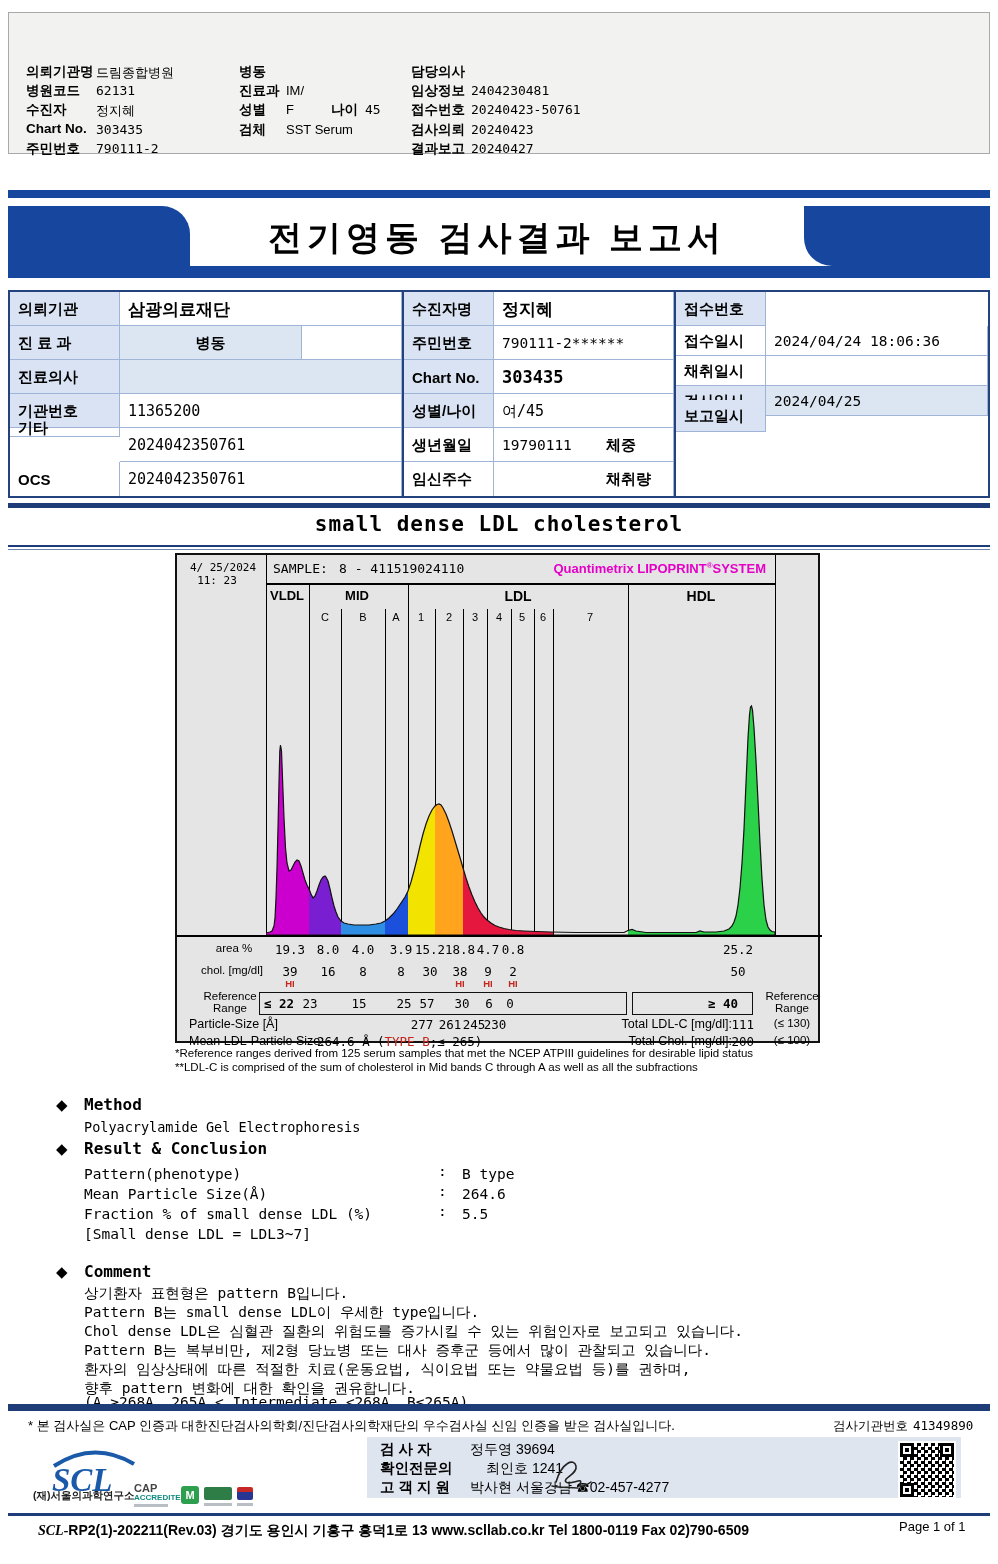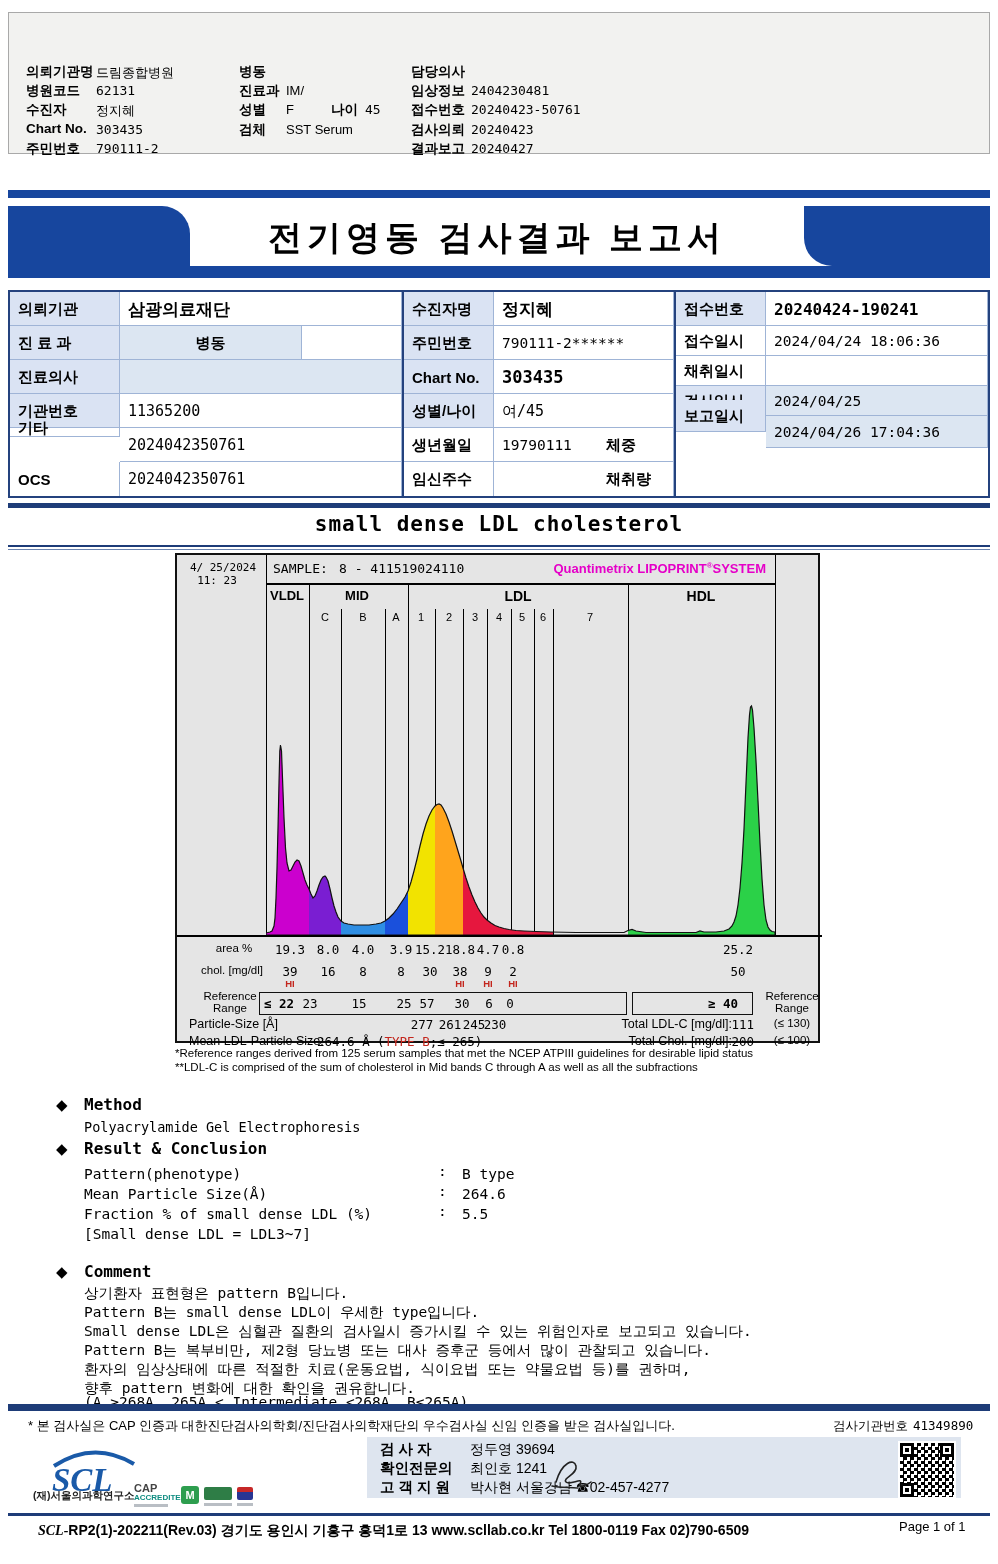--- a/index.html
+++ b/index.html
@@ -182,44 +182,38 @@
       <span class="in b" style="font-size:15px">임신주수</span>
     </div>
   <div class="cell" style="left:484px;top:170px;width:180px;height:34px;border-bottom:none">
     <span class="in b" style="left:112px;font-size:15px">채취량</span>
   </div>
   <div class="gdiv" style="left:664px"></div>
 
   <div class="cell lblc" style="left:666px;top:0;width:90px;height:34px">
       <span class="in">접수번호</span>
     </div>
-  <div class="cell" style="left:756px;top:0;width:222px;height:34px">
-      <span class="in mono b" style="font-size:16px">20240424-190241</span>
-    </div>
   <div class="cell" style="left:666px;top:34px;width:90px;height:30px">
       <span class="in b" style="font-size:15px">접수일시</span>
     </div>
   <div class="cell" style="left:756px;top:34px;width:222px;height:30px">
       <span class="in mono" style="font-size:14.5px">2024/04/24 18:06:36</span>
     </div>
   <div class="cell" style="left:666px;top:64px;width:90px;height:30px">
       <span class="in b" style="font-size:15px">채취일시</span>
     </div>
   <div class="cell" style="left:756px;top:64px;width:222px;height:30px"></div>
   <div class="cell lblc" style="left:666px;top:94px;width:90px;height:30px">
       <span class="in">검사일시</span>
     </div>
   <div class="cell tint" style="left:756px;top:94px;width:222px;height:30px">
       <span class="in mono" style="font-size:14.5px">2024/04/25</span>
     </div>
   <div class="cell lblc" style="left:666px;top:108px;width:90px;height:32px">
       <span class="in">보고일시</span>
-    </div>
-  <div class="cell tint" style="left:756px;top:124px;width:222px;height:32px">
-      <span class="in mono" style="font-size:14.5px">2024/04/26 17:04:36</span>
     </div>
 </div>
 
 <div class="secbar"></div>
 <div class="sect">small dense LDL cholesterol</div>
 <div class="secline1"></div>
 <div class="secline2"></div>
 
 <div class="cbox">
 
@@ -383,36 +377,36 @@
 <span class="abs mono" style="left:462px;top:1186px;font-size:14.5px">264.6</span>
 <span class="abs mono" style="left:84px;top:1206px;font-size:14.5px">Fraction % of small dense LDL (%)</span>
 <span class="abs mono" style="left:438px;top:1203px;font-size:14.5px">:</span>
 <span class="abs mono" style="left:462px;top:1206px;font-size:14.5px">5.5</span>
 <span class="abs mono" style="left:84px;top:1226px;font-size:14.5px">[Small dense LDL = LDL3~7]</span>
 
 <span class="abs" style="left:56px;top:1263px;font-size:15px">◆</span>
 <span class="abs mono b" style="left:84px;top:1262px;font-size:16px">Comment</span>
 <span class="abs mono" style="left:84px;top:1284px;font-size:14.5px">상기환자 표현형은 pattern B입니다.</span>
 <span class="abs mono" style="left:84px;top:1303px;font-size:14.5px">Pattern B는 small dense LDL이 우세한 type입니다.</span>
-<span class="abs mono" style="left:84px;top:1322px;font-size:14.5px">Small dense LDL은 심혈관 질환의 검사일시 증가시킬 수 있는 위험인자로 보고되고 있습니다.</span>
+<span class="abs mono" style="left:84px;top:1322px;font-size:14.5px">Chol dense LDL은 심혈관 질환의 위험도를 증가시킬 수 있는 위험인자로 보고되고 있습니다.</span>
 <span class="abs mono" style="left:84px;top:1341px;font-size:14.5px">Pattern B는 복부비만, 제2형 당뇨병 또는 대사 증후군 등에서 많이 관찰되고 있습니다.</span>
 <span class="abs mono" style="left:84px;top:1360px;font-size:14.5px">환자의 임상상태에 따른 적절한 치료(운동요법, 식이요법 또는 약물요법 등)를 권하며,</span>
 <span class="abs mono" style="left:84px;top:1379px;font-size:14.5px">향후 pattern 변화에 대한 확인을 권유합니다.</span>
 <span class="abs mono" style="left:84px;top:1394px;font-size:14.5px">(A ≥268A, 265A &lt; Intermediate &lt;268A, B≤265A)</span>
 
 <div class="rule7"></div>
 <span class="abs" style="left:28px;top:1417px;font-size:13px">* 본 검사실은 CAP 인증과 대한진단검사의학회/진단검사의학재단의 우수검사실 신임 인증을 받은 검사실입니다.</span>
 <span class="abs" style="left:833px;top:1418px;font-size:12.5px">검사기관번호</span>
 <span class="abs mono" style="left:913px;top:1418px;font-size:12.5px">41349890</span>
 
 <div class="staffpanel"></div>
 <span class="abs b" style="left:380px;top:1440px;font-size:14.5px">검  사  자</span>
 <span class="abs" style="left:470px;top:1441px;font-size:14px">정두영 39694</span>
 <span class="abs b" style="left:380px;top:1459px;font-size:14.5px">확인전문의</span>
-<span class="abs" style="left:470px;top:1460px;font-size:14px">최인호 1241</span>
+<span class="abs" style="left:486px;top:1460px;font-size:14px">최인호 1241</span>
 <span class="abs b" style="left:380px;top:1478px;font-size:14.5px">고 객 지 원</span>
 <span class="abs" style="left:470px;top:1479px;font-size:14px">박사현 서울강남 ☎02-457-4277</span>
 <svg class="abs" style="left:550px;top:1458px" width="44" height="32" viewBox="0 0 44 32">
   <path d="M6,24 C12,4 24,0 26,8 C28,16 12,20 16,24 C20,28 34,18 30,26 C28,30 36,28 41,24 M2,28 C10,30 20,29 28,30" fill="none" stroke="#222" stroke-width="1.6" stroke-linecap="round"></path>
 </svg>
 
 <svg class="abs" style="left:48px;top:1450px" width="92" height="18" viewBox="0 0 92 18">
   <path d="M6,16 Q46,-10 86,14" fill="none" stroke="#1a5aa8" stroke-width="4"></path>
 </svg>
 <span class="abs b" style="left:52px;top:1462px;font-size:33px;color:#1a5aa8;font-family:'Liberation Serif',serif;font-style:italic">SCL</span>

